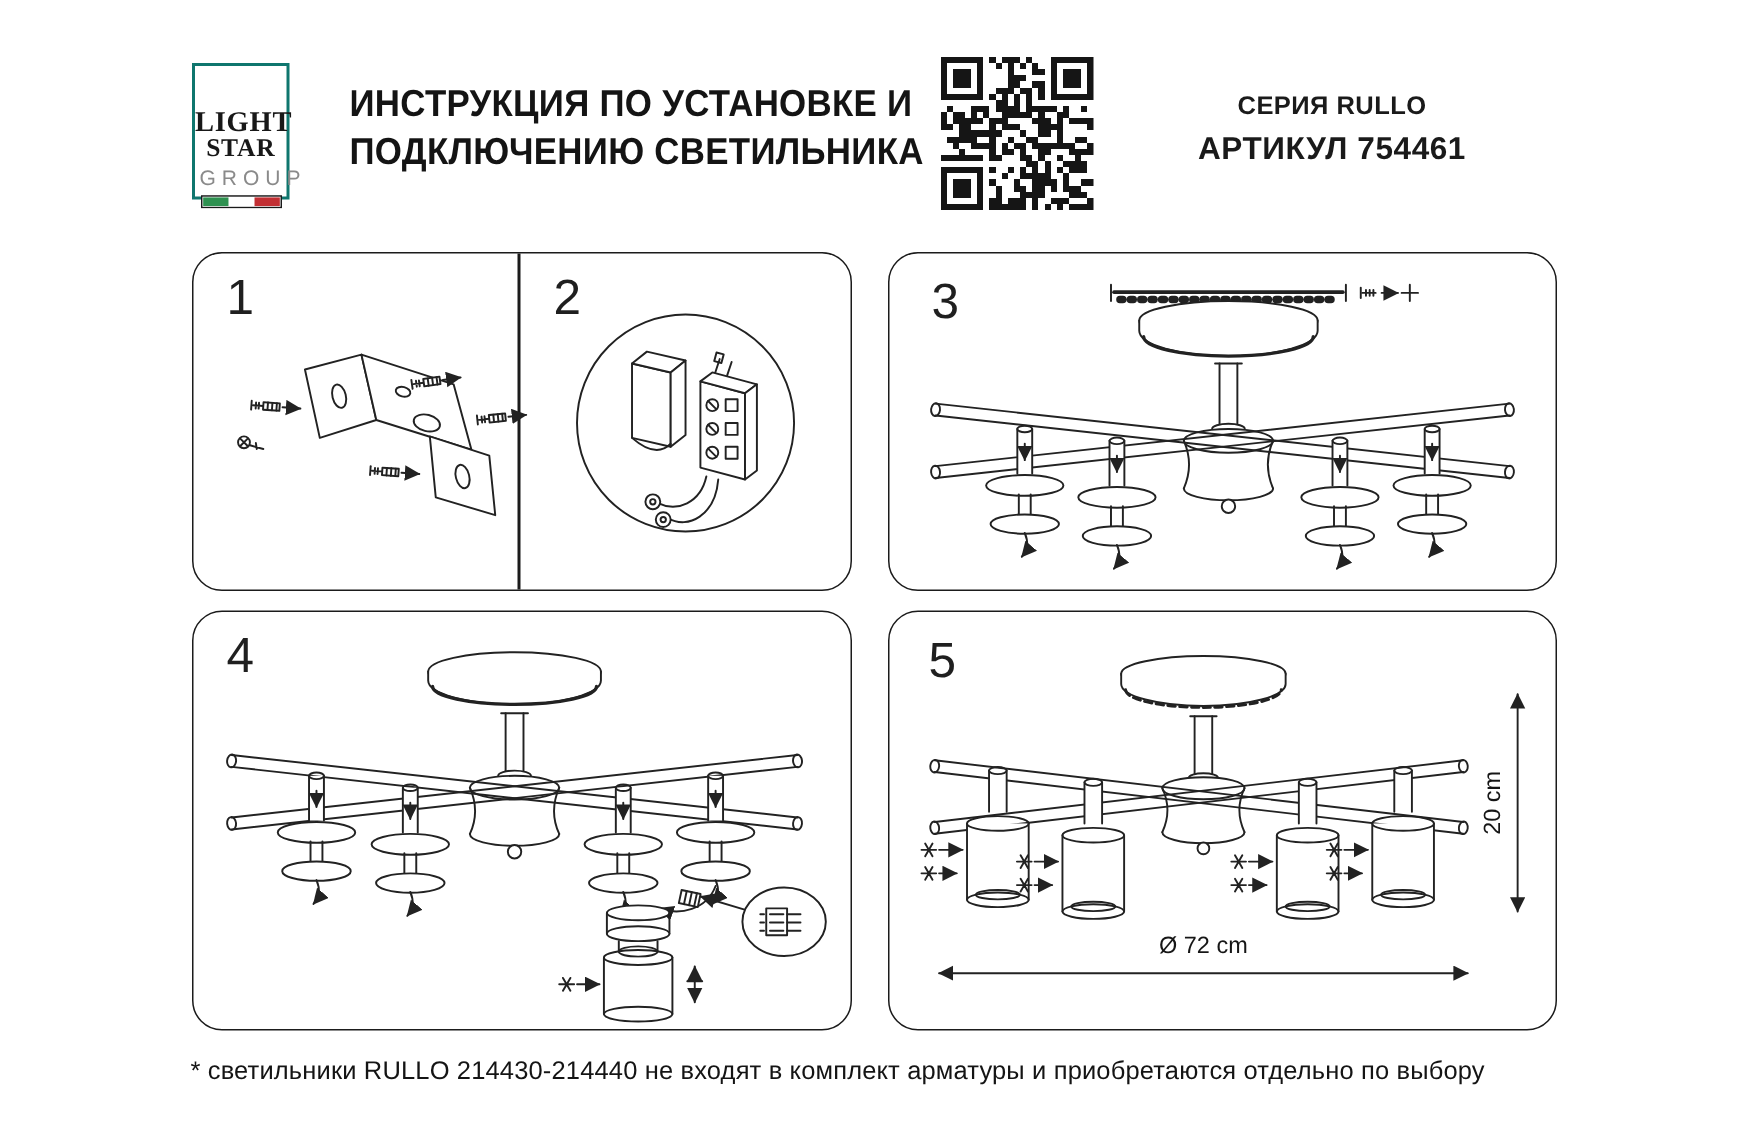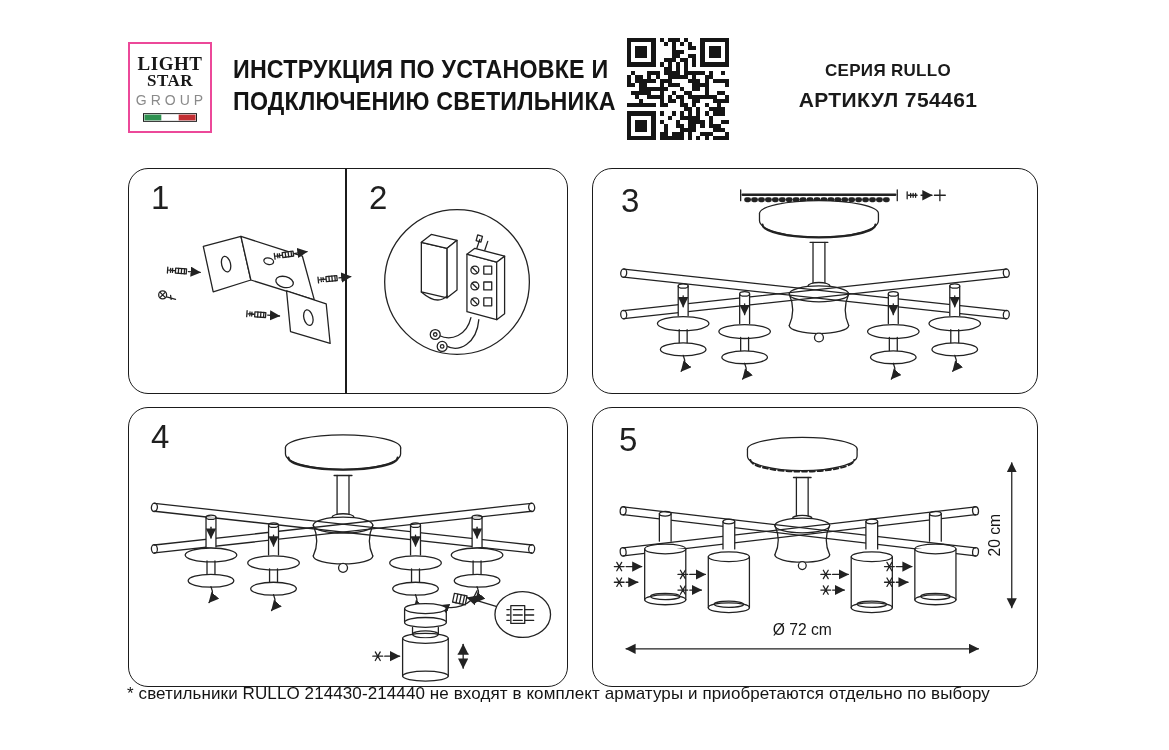--- a/index.html
+++ b/index.html
@@ -1,22 +1,22 @@
 <!DOCTYPE html>
 <html><head>
 <meta charset="utf-8">
 <style>
   html,body{margin:0;padding:0}
   body{width:1169px;height:750px;background:#fff;position:relative;overflow:hidden;
        font-family:"Liberation Sans",sans-serif;color:#1a1a1a}
   .page{position:absolute;inset:0;background:#fff}
 
   
-  .logo-box{position:absolute;left:128px;top:42px;width:84px;height:91px;border:2px solid #ec4899;
-            text-align:center;padding-top:11px;box-sizing:border-box;background:#fff}
+  .logo-box{position:absolute;left:128px;top:42px;width:65px;height:91px;border:2px solid #0f766e;
+            text-align:center;padding-top:29px;box-sizing:border-box;background:#fff}
   .logo-light,.logo-star{font-family:"Liberation Serif",serif;font-weight:700;font-size:19px;
             line-height:.95;letter-spacing:.5px;color:#181818}
   .logo-star{font-size:17px}
   .logo-group{font-size:14px;letter-spacing:4px;color:#8a8a8a;margin-top:3px;margin-left:3px}
   .flag{width:54px;height:9px;margin-top:4px}
   .title{position:absolute;left:233px;top:54px;font-size:25px;font-weight:700;line-height:1.27;
          transform:scaleX(.93);transform-origin:left top;letter-spacing:.2px;color:#141414;white-space:nowrap}
   .qr{position:absolute;left:627px;top:38px;width:102px;height:102px}
   .qr svg{width:100%;height:100%;display:block}
   .prod{position:absolute;left:788px;top:61px;width:200px;text-align:center}
@@ -33,21 +33,21 @@
   .stepnum{position:absolute;font-size:33px;color:#1f1f1f}
   #n1{left:22px;top:10px} #n2{left:240px;top:10px} #n3{left:28px;top:13px}
   #n4{left:22px;top:10px} #n5{left:26px;top:13px}
   .diagram{position:absolute;inset:0;width:100%;height:100%}
 
   
   g.ln{stroke:#222;stroke-width:1.3;fill:none;stroke-linecap:round;stroke-linejoin:round}
   svg text{font-family:"Liberation Sans",sans-serif;fill:#161616}
   .dim{font-size:16px}
 
-  .footnote{position:absolute;left:127px;top:684px;font-size:17px;color:#141414;letter-spacing:.1px}
+  .footnote{position:absolute;left:127px;top:704px;font-size:17px;color:#141414;letter-spacing:.1px}
 </style>
 </head>
 <body>
 
 <div class="page">
 
   <div class="logo-box">
     <div class="logo-light">LIGHT</div>
     <div class="logo-star">STAR</div>
     <div class="logo-group">GROUP</div>

